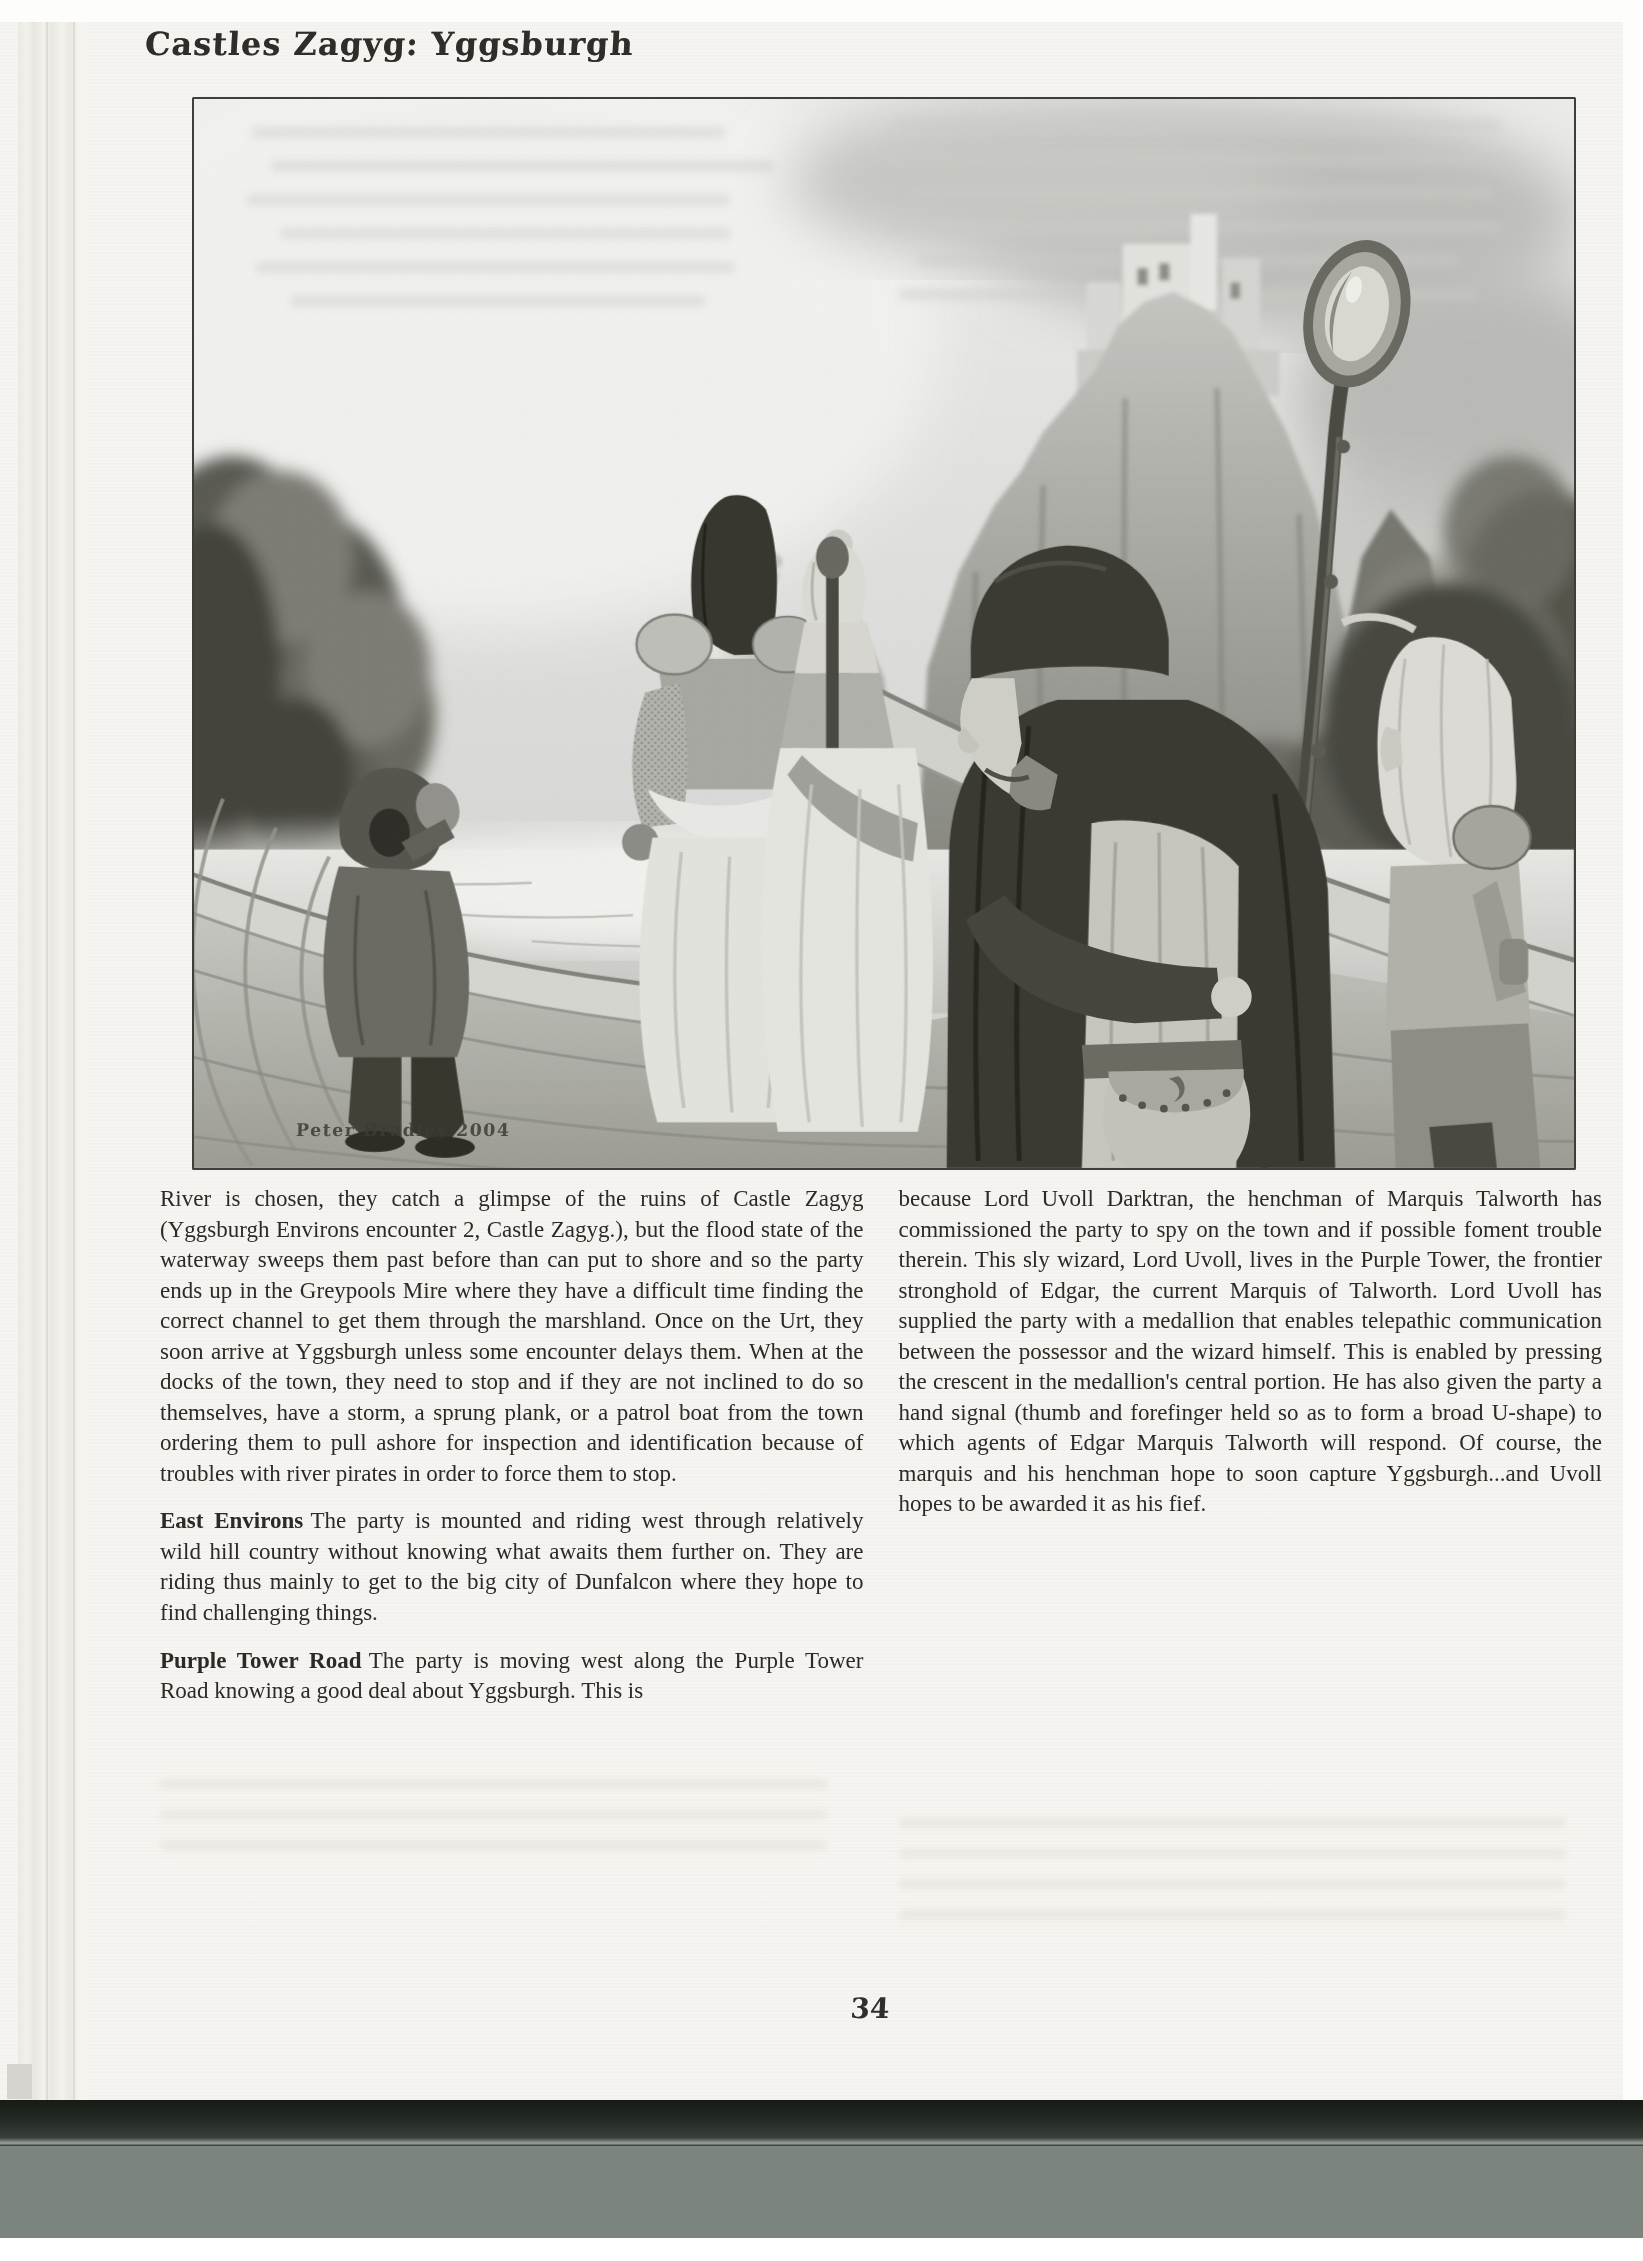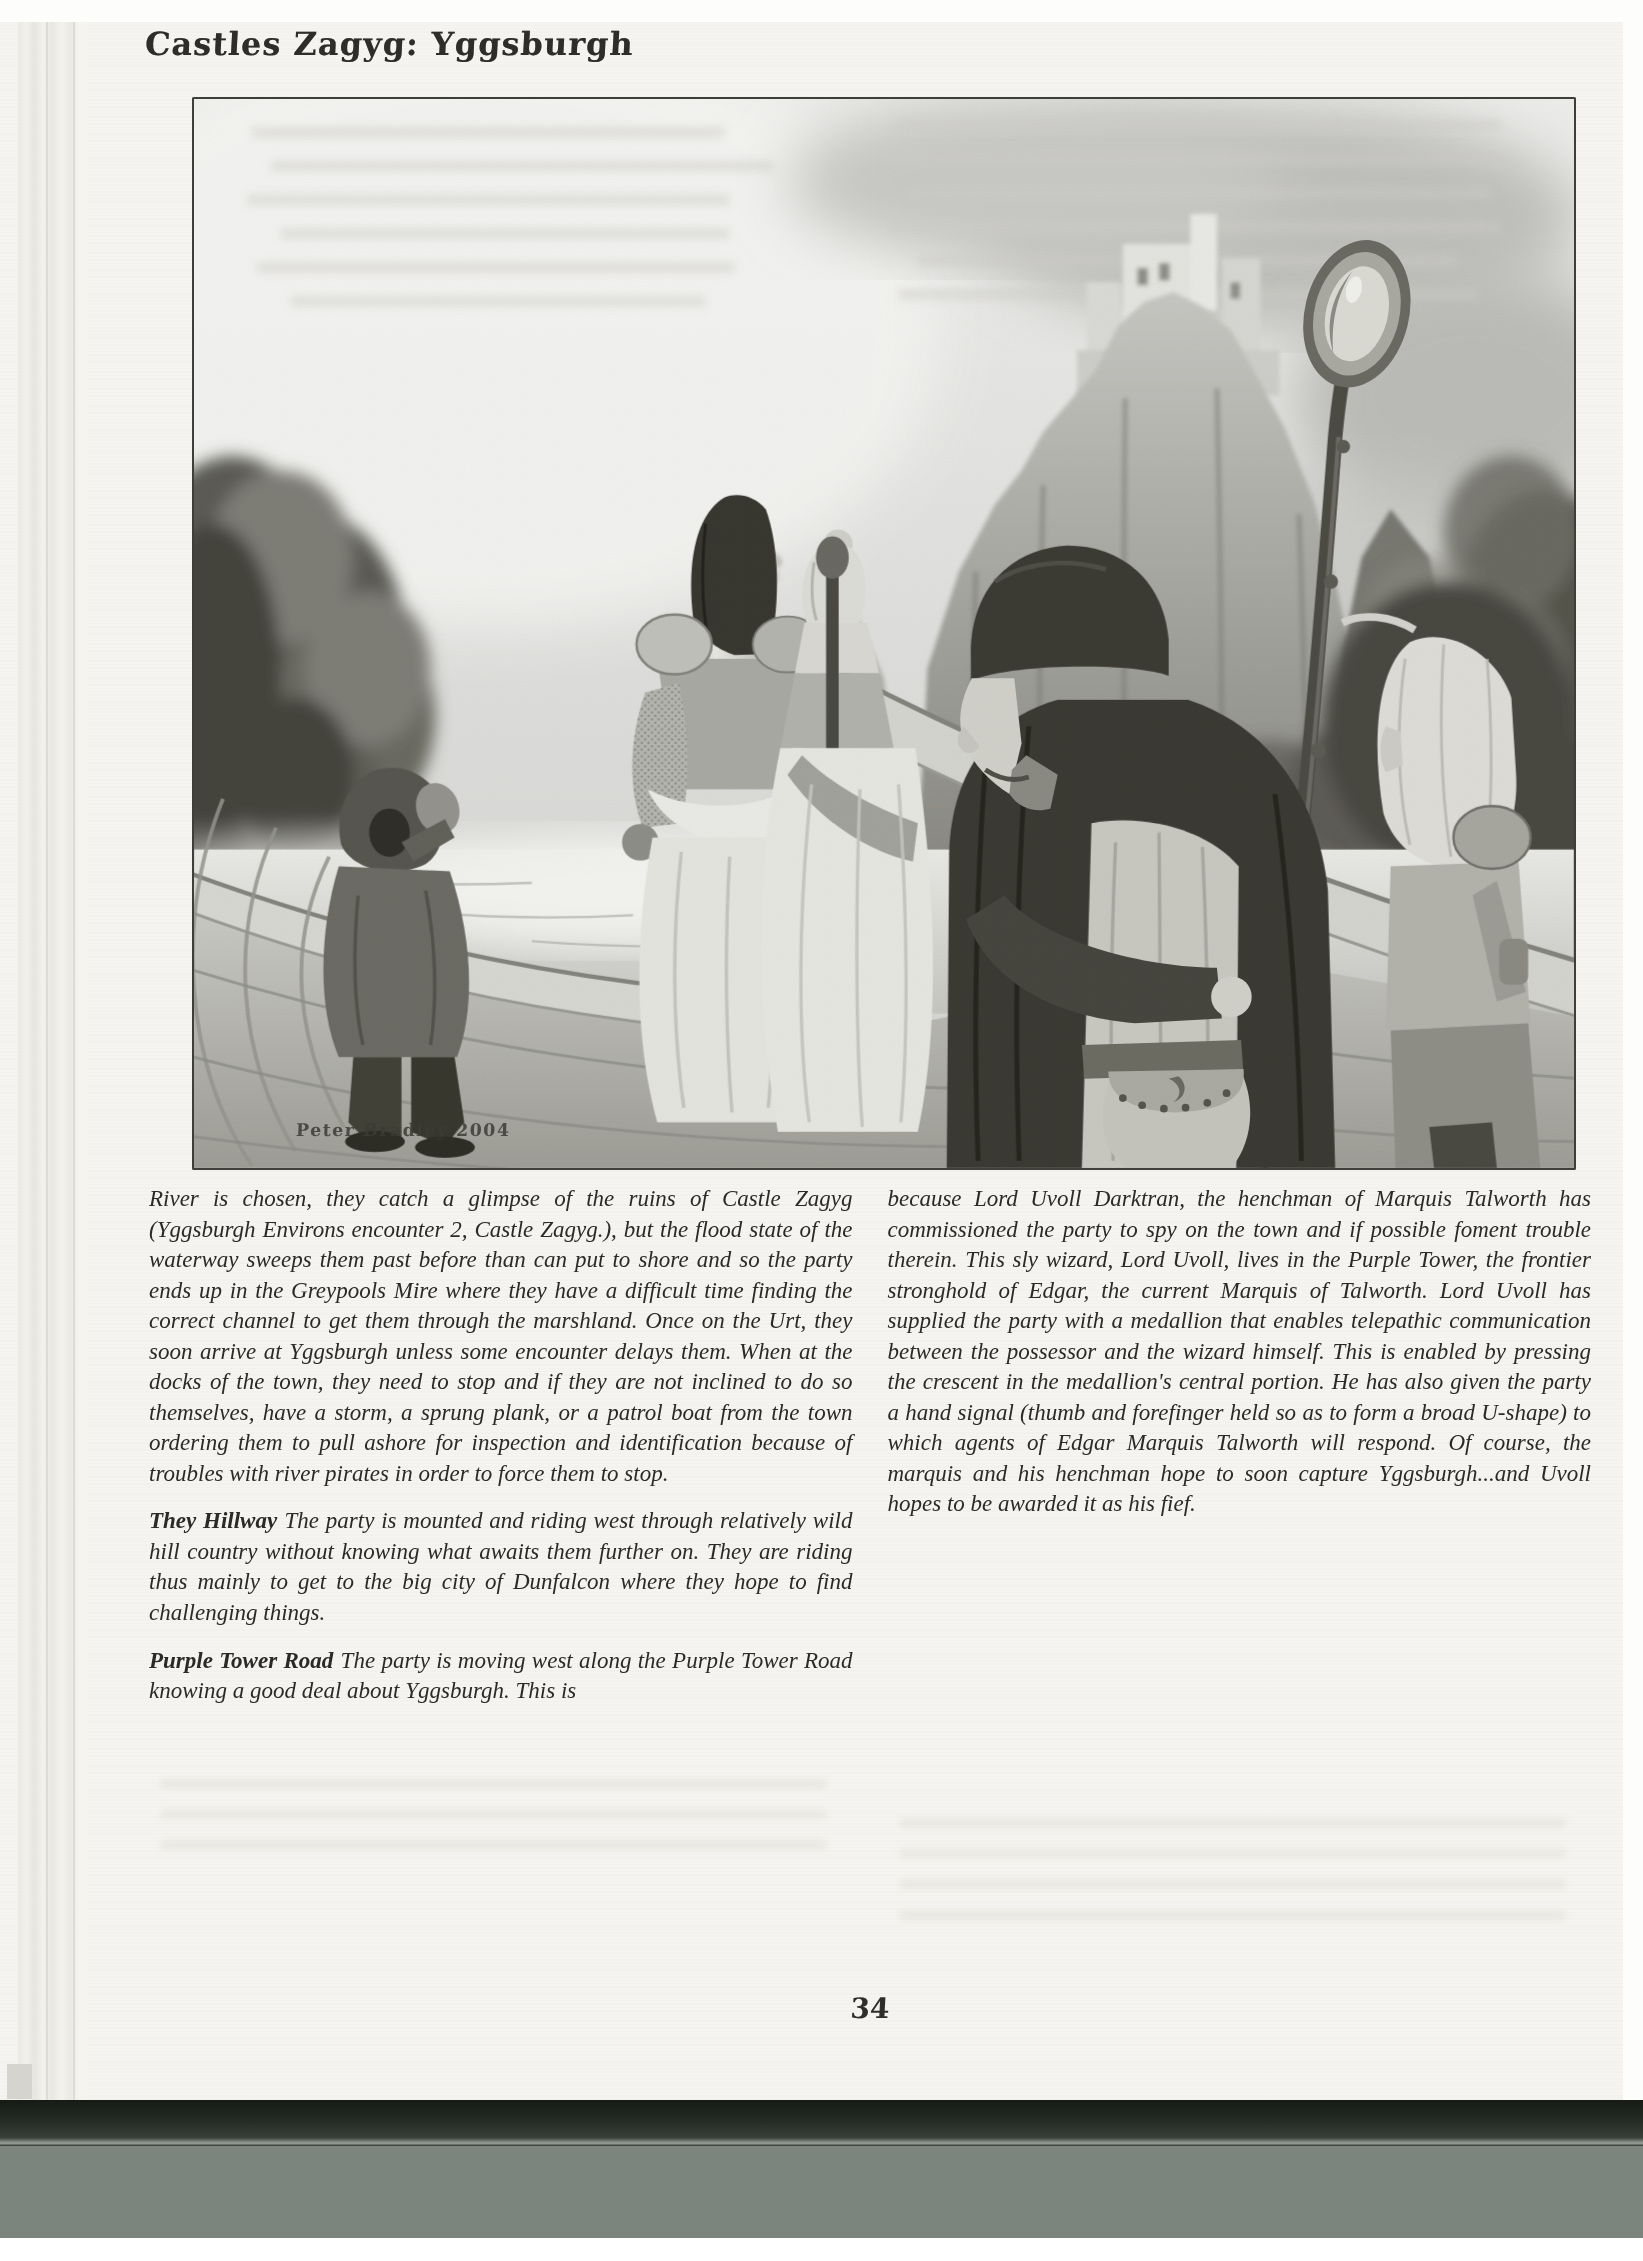--- a/index.html
+++ b/index.html
@@ -52,22 +52,22 @@
   }
   .illus-frame svg{display:block;width:100%;height:100%;}
   .signature{
     position:absolute;left:102px;bottom:28px;
     font-family:"DejaVu Serif", serif;font-weight:700;font-size:17.4px;color:#3c3b34;
     letter-spacing:1.5px;transform:skewX(-2deg);opacity:.85;
   }
 
   
   .columns{
-    position:absolute;left:149px;top:1184px;width:1442px;
-    display:flex;gap:35px;font-style:italic;
+    position:absolute;left:160px;top:1184px;width:1442px;
+    display:flex;gap:35px;
   }
   .col{width:707px;font-size:23px;line-height:30.5px;text-align:justify;}
   .col p{margin:0 0 17.4px 0;}
   .lead{font-weight:700;margin-right:.32em;}
   .lead:empty{margin-right:0;}
 
   
   .bleed-lines{position:absolute;display:flex;flex-direction:column;gap:21px;filter:blur(3.4px);opacity:.55;}
   .bleed-lines div{height:9.7px;background:#e2dfd8;border-radius:4.8px;}
   #bleed-left{left:160px;top:1779px;width:667px;}
@@ -377,21 +377,21 @@
       </g>
 
       <rect x="0" y="0" width="2860" height="2215" fill="url(#halftone)"></rect>
     </svg>
     <span class="signature">Peter Bradley 2004</span>
   </div>
 
   <div class="columns">
     <div class="col">
       <p><b class="lead"></b><span>River is chosen, they catch a glimpse of the ruins of Castle Zagyg (Yggsburgh Environs encounter 2, Castle Zagyg.), but the flood state of the waterway sweeps them past before than can put to shore and so the party ends up in the Greypools Mire where they have a difficult time finding the correct channel to get them through the marshland. Once on the Urt, they soon arrive at Yggsburgh unless some encounter delays them. When at the docks of the town, they need to stop and if they are not inclined to do so themselves, have a storm, a sprung plank, or a patrol boat from the town ordering them to pull ashore for inspection and identification because of troubles with river pirates in order to force them to stop.</span></p>
-      <p><b class="lead">They Hillway</b><span>The party is mounted and riding west through relatively wild hill country without knowing what awaits them further on. They are riding thus mainly to get to the big city of Dunfalcon where they hope to find challenging things.</span></p>
+      <p><b class="lead">East Environs</b><span>The party is mounted and riding west through relatively wild hill country without knowing what awaits them further on. They are riding thus mainly to get to the big city of Dunfalcon where they hope to find challenging things.</span></p>
       <p><b class="lead">Purple Tower Road</b><span>The party is moving west along the Purple Tower Road knowing a good deal about Yggsburgh. This is</span></p>
     </div>
     <div class="col">
       <p><b class="lead"></b><span>because Lord Uvoll Darktran, the henchman of Marquis Talworth has commissioned the party to spy on the town and if possible foment trouble therein. This sly wizard, Lord Uvoll, lives in the Purple Tower, the frontier stronghold of Edgar, the current Marquis of Talworth. Lord Uvoll has supplied the party with a medallion that enables telepathic communication between the possessor and the wizard himself. This is enabled by pressing the crescent in the medallion's central portion. He has also given the party a hand signal (thumb and forefinger held so as to form a broad U-shape) to which agents of Edgar Marquis Talworth will respond. Of course, the marquis and his henchman hope to soon capture Yggsburgh...and Uvoll hopes to be awarded it as his fief.</span></p>
     </div>
   </div>
 
   <div class="bleed-lines" id="bleed-left">
     <div></div>
       <div></div>

